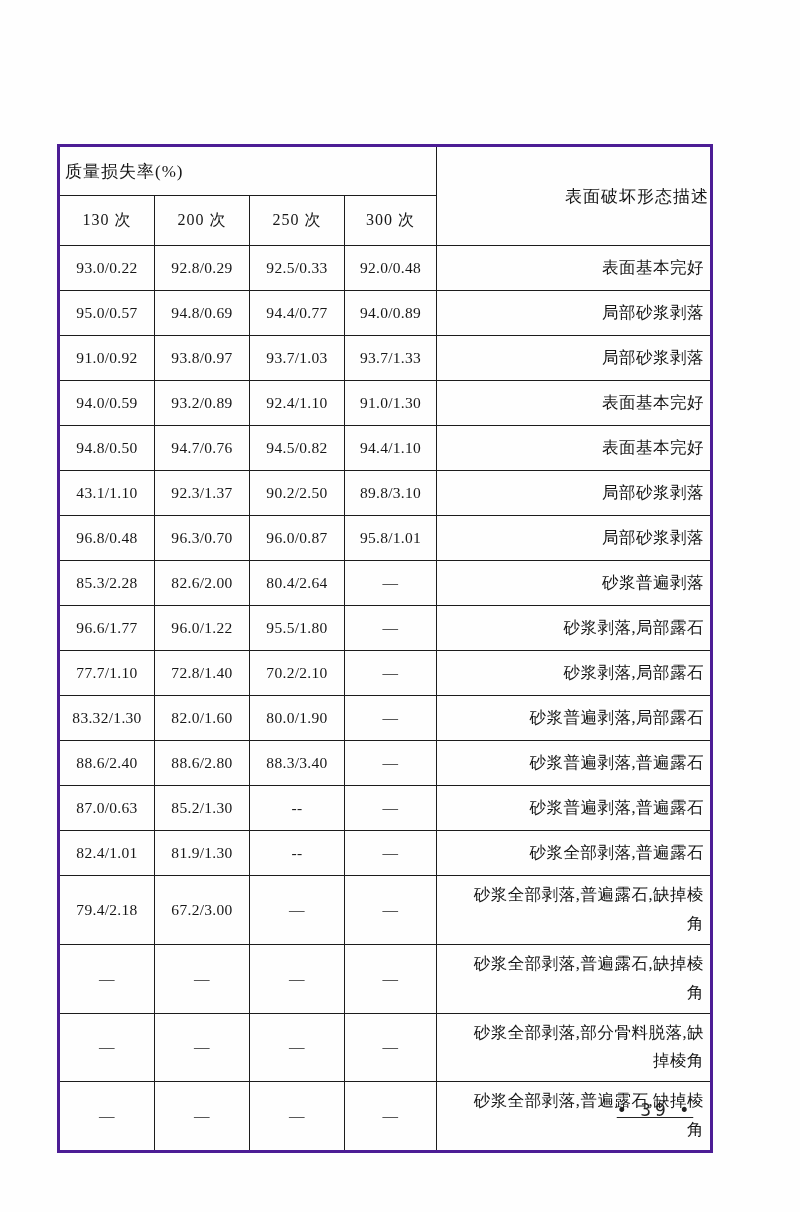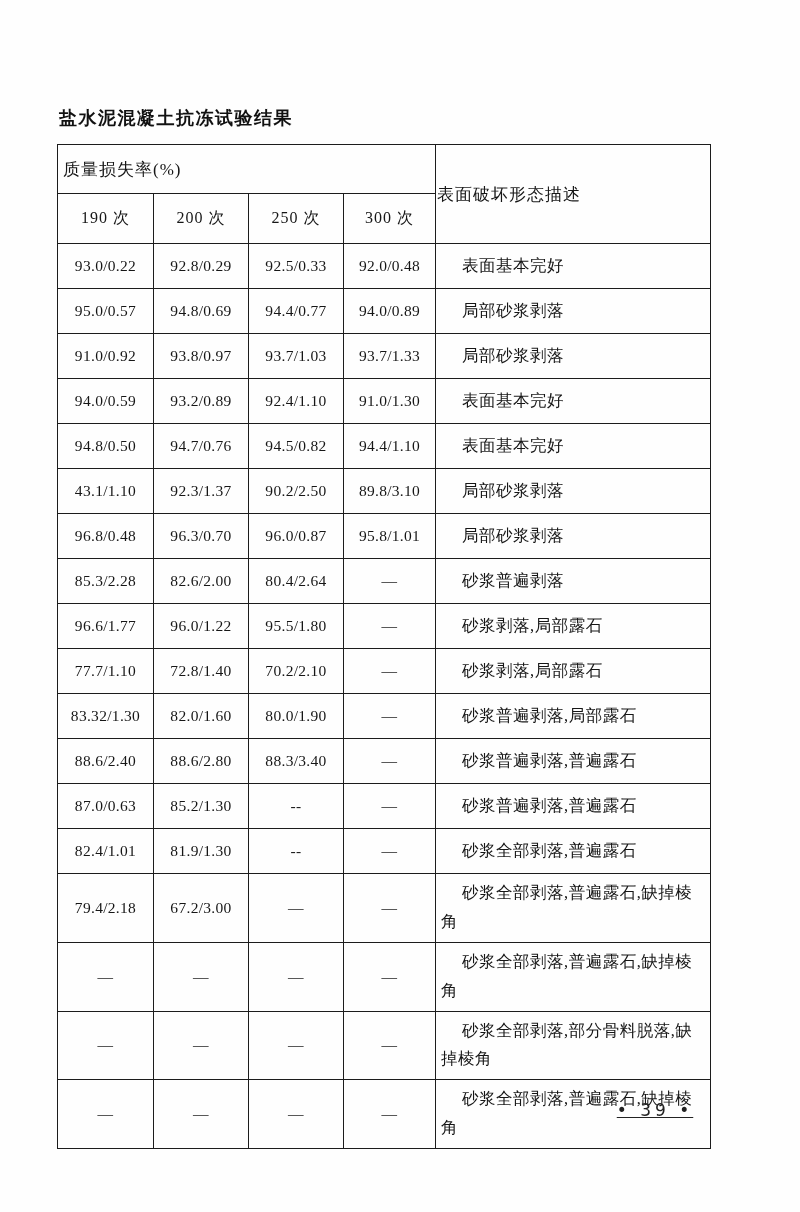--- a/index.html
+++ b/index.html
@@ -28,55 +28,55 @@
     font-family: "Liberation Sans", "DejaVu Sans", sans-serif;
     color: #111;
   }
   table.results {
     position: absolute;
     left: 57px;
     top: 144px;
     width: 653px;
     border-collapse: collapse;
     table-layout: fixed;
-    border: 1px solid #4c1d95;
+    border: 3px solid #4c1d95;
   }
   table.results th,
   table.results td {
     border: 1.5px solid #1c1c1c;
     vertical-align: middle;
     font-weight: normal;
   }
   th.mass-loss-header {
     text-align: left;
     font-size: 17px;
     height: 44px;
     padding: 2px 6px 2px 5px;
     letter-spacing: 1px;
   }
   th.desc-header {
-    text-align: left;
+    text-align: right;
     font-size: 17px;
     letter-spacing: 1px;
   }
   th.cycle {
     text-align: center;
     font-size: 16px;
     height: 47px;
     letter-spacing: 1px;
   }
   td.num {
     text-align: center;
     font-size: 15.5px;
     height: 42px;
     white-space: nowrap;
     letter-spacing: 0.3px;
   }
   td.desc {
-    text-align: left;
+    text-align: right;
     font-size: 16.5px;
     padding: 5px 6px 5px 5px;
     text-indent: 21px;
     line-height: 1.75;
     letter-spacing: 0.5px;
   }
   .page-number {
     position: absolute;
     left: 600px;
     top: 1100px;
@@ -87,37 +87,36 @@
     color: #222;
     font-family: "DejaVu Sans", sans-serif;
     text-decoration: underline;
   }
 </style>
 </head>
 <body>
 
 <div class="page">
 
-  <h1 class="doc-title">盐水泥混凝土抗冻试验结果</h1>
 
   <table class="results">
     <colgroup>
       <col style="width:96px">
       <col style="width:95px">
       <col style="width:95px">
       <col style="width:92px">
       <col style="width:275px">
     </colgroup>
     <thead>
       <tr>
         <th colspan="4" class="mass-loss-header">质量损失率(%)</th>
         <th rowspan="2" class="desc-header">表面破坏形态描述</th>
       </tr>
       <tr id="cycle-row">
-          <th class="cycle">190 次</th>
+          <th class="cycle">130 次</th>
           <th class="cycle">200 次</th>
           <th class="cycle">250 次</th>
           <th class="cycle">300 次</th>
         </tr>
     </thead>
     <tbody id="table-body">
         <tr>
           <td class="num">93.0/0.22</td>
           <td class="num">92.8/0.29</td>
           <td class="num">92.5/0.33</td>

